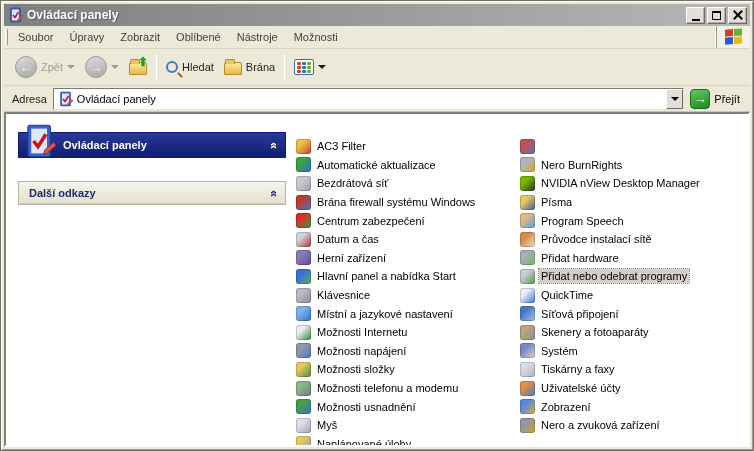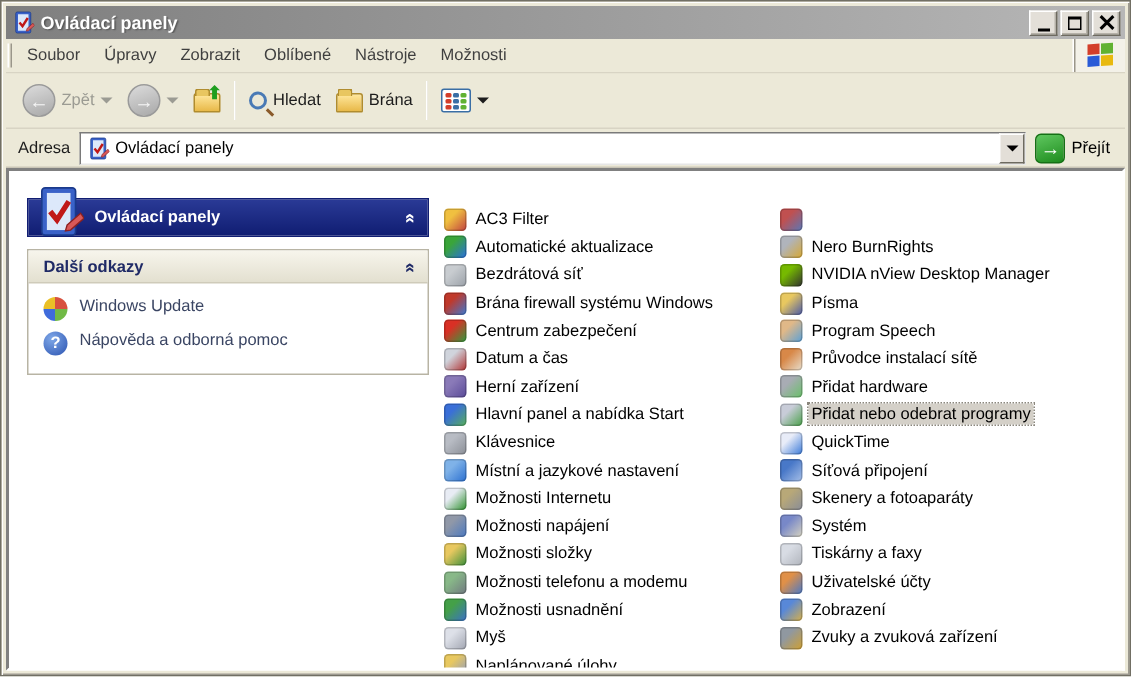--- a/index.html
+++ b/index.html
@@ -98,21 +98,21 @@
   .panel1 { position:relative; margin-top:10px; }
   .p1-header { height:26px; background:linear-gradient(#2a3a96,#101d72); border:1px solid #101d72;
     display:flex; align-items:center; color:#fff; font-weight:bold; padding-left:44px; }
   .p1-body { background:#fff; border:1px solid #18247c; border-top:none; padding:10px 8px 12px 10px; }
   .big-cp-icon { position:absolute; left:2px; top:-9px; width:36px; height:36px; }
   .chevron { margin-left:auto; margin-right:8px; font-weight:bold; letter-spacing:-1px;
     transform:rotate(90deg); font-size:12px; }
   .p1-header .chevron { color:#fff; }
   .side-link { display:flex; gap:8px; align-items:flex-start; color:#3a4563; cursor:pointer; }
   .side-link + .side-link { margin-top:7px; }
-  .panel2 { margin-top:8px; border:1px solid #b8b4a4; background:#fff; }
+  .panel2 { margin-top:23px; border:1px solid #b8b4a4; background:#fff; }
   .p2-header { height:22px; background:linear-gradient(#f7f5ec,#e3e0d0); border-bottom:1px solid #cfcbba;
     display:flex; align-items:center; color:#1f2a66; font-weight:bold; padding-left:10px; }
   .p2-header .chevron { color:#1f2a66; }
   .p2-body { padding:9px 8px 12px 10px; }
   .icon-globe { width:16px; height:16px; border-radius:50%; flex:0 0 16px;
     background:conic-gradient(#d33e2a 0 25%,#61b232 0 50%,#2a5bd7 0 75%,#e8b90f 0); opacity:.9; }
   .icon-help { width:16px; height:16px; border-radius:50%; flex:0 0 16px; background:radial-gradient(circle at 35% 30%,#7fa8e8,#2a52b0);
     color:#fff; font-weight:bold; display:flex; align-items:center; justify-content:center; font-size:11px; }
   .small-cp-icon { width:16px; height:16px; flex:0 0 16px; }
 
@@ -251,30 +251,20 @@
           <span>Ovládací panely</span>
           <span class="chevron">«</span>
         </div>
       </div>
 
       <div class="panel2">
         <div class="p2-header">
           <span>Další odkazy</span>
           <span class="chevron">«</span>
         </div>
-        <div class="p2-body">
-          <div class="side-link">
-            <span class="icon-globe"></span>
-            <span>Windows Update</span>
-          </div>
-          <div class="side-link">
-            <span class="icon-help">?</span>
-            <span>Nápověda a odborná pomoc</span>
-          </div>
-        </div>
       </div>
 
     </div>
 
     <div class="col col1">
         <div class="cp-item">
           <span class="cp-icon" style="background: linear-gradient(135deg, rgb(240, 192, 64) 35%, rgb(192, 64, 64));"></span>
           <span class="cp-label">AC3 Filter</span>
         </div>
         <div class="cp-item">
@@ -397,18 +387,18 @@
         <div class="cp-item">
           <span class="cp-icon" style="background: linear-gradient(135deg, rgb(224, 144, 72) 35%, rgb(72, 120, 200));"></span>
           <span class="cp-label">Uživatelské účty</span>
         </div>
         <div class="cp-item">
           <span class="cp-icon" style="background: linear-gradient(135deg, rgb(88, 136, 216) 35%, rgb(216, 176, 72));"></span>
           <span class="cp-label">Zobrazení</span>
         </div>
         <div class="cp-item">
           <span class="cp-icon" style="background: linear-gradient(135deg, rgb(144, 152, 160) 35%, rgb(208, 160, 48));"></span>
-          <span class="cp-label">Zvuky a zvuková zařízení</span>
+          <span class="cp-label">Nero a zvuková zařízení</span>
         </div>
       </div>
 
   </div>
 </div>
 
 </body></html>

